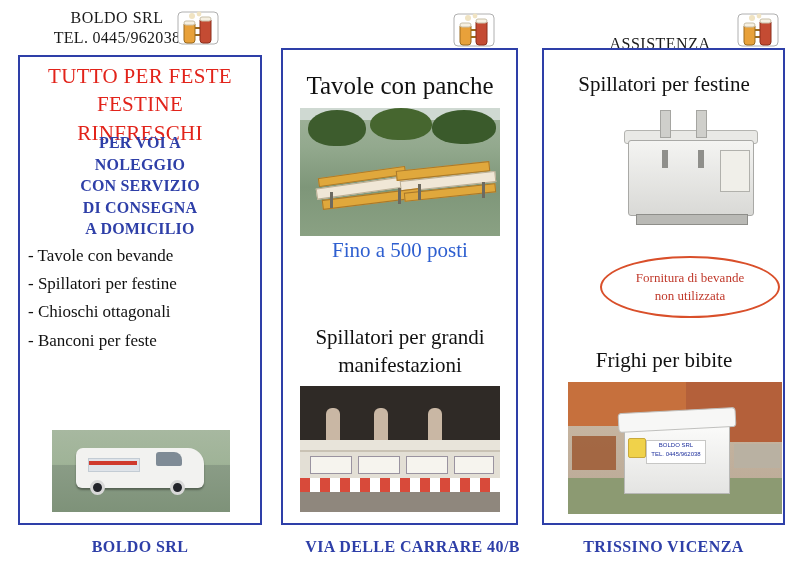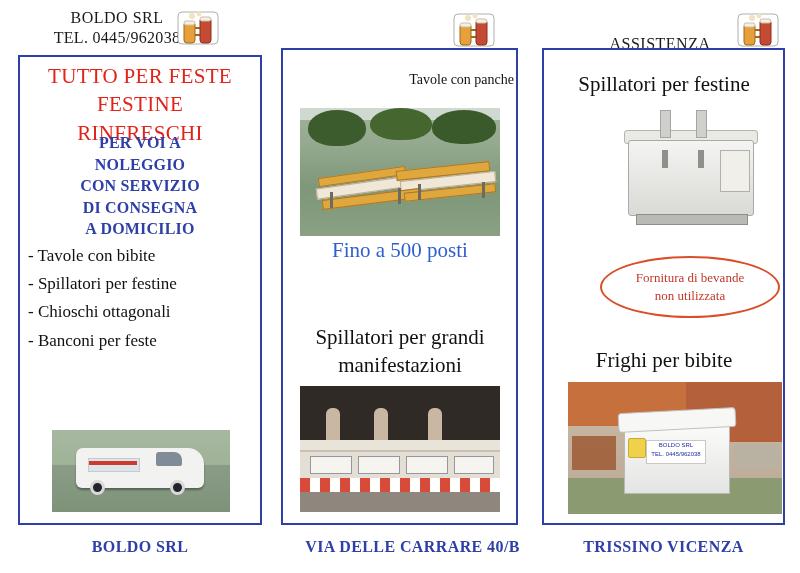--- a/index.html
+++ b/index.html
@@ -92,22 +92,22 @@
     background:#22242a;border:3px solid #d8d8d8;box-sizing:border-box;
   }
   .van-w1{left:38px;}
   .van-w2{left:118px;}
   .van-red{
     position:absolute;left:37px;top:31px;width:48px;height:4px;background:#cf3a2e;
   }
 
   
   .c2-t1{
-    position:absolute;left:286px;top:72px;width:228px;text-align:right;
-    font-size:14px;color:#111;
+    position:absolute;left:286px;top:72px;width:228px;text-align:center;
+    font-size:25px;color:#111;
   }
   .photo{position:absolute;overflow:hidden;}
   
   .p-tables{left:300px;top:108px;width:200px;height:128px;
     background:linear-gradient(#9fb19a 0%,#93a98e 30%,#7e9679 62%,#8aa183 100%);}
   .tree{position:absolute;background:#41602f;border-radius:50% 50% 45% 45%;}
   .t1{left:8px;top:2px;width:58px;height:36px;background:#3d5c2d;}
   .t2{left:70px;top:0px;width:62px;height:32px;background:#46662f;}
   .t3{left:132px;top:2px;width:64px;height:34px;background:#3a5a2b;}
   .sky{position:absolute;left:0;top:0;width:200px;height:12px;background:#cfd9d2;}
@@ -280,21 +280,21 @@
     <div>RINFRESCHI</div>
   </div>
   <div class="c1-sub">
     <div>PER VOI A</div>
     <div>NOLEGGIO</div>
     <div>CON SERVIZIO</div>
     <div>DI CONSEGNA</div>
     <div>A DOMICILIO</div>
   </div>
   <div class="c1-list">
-    <div>- Tavole con bibite</div>
+    <div>- Tavole con bevande</div>
     <div>- Spillatori per festine</div>
     <div>- Chioschi ottagonali</div>
     <div>- Banconi per feste</div>
   </div>
 
   <div class="van photo">
     <div class="van-body"></div>
     <div class="van-side"></div>
     <div class="van-red"></div>
     <div class="van-wind"></div>

